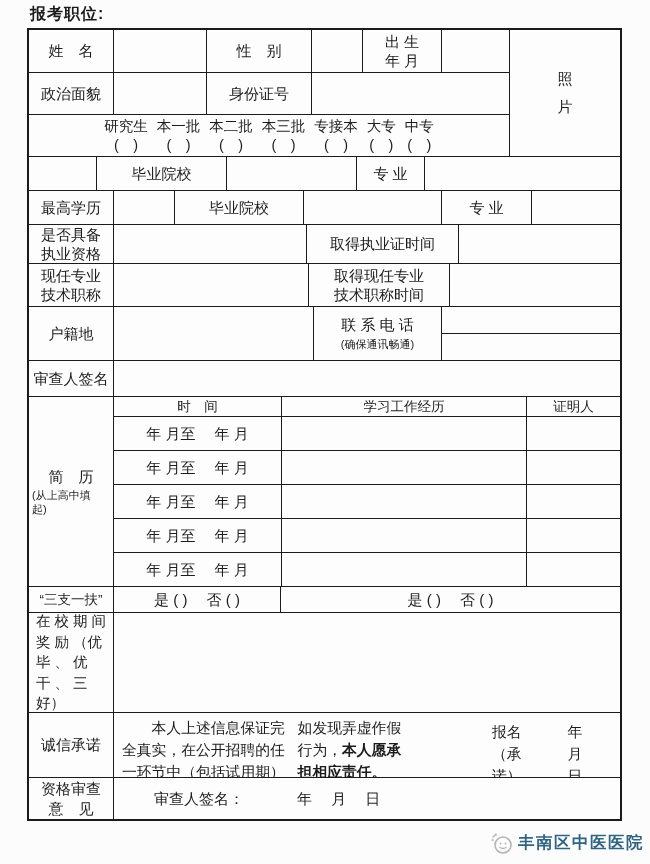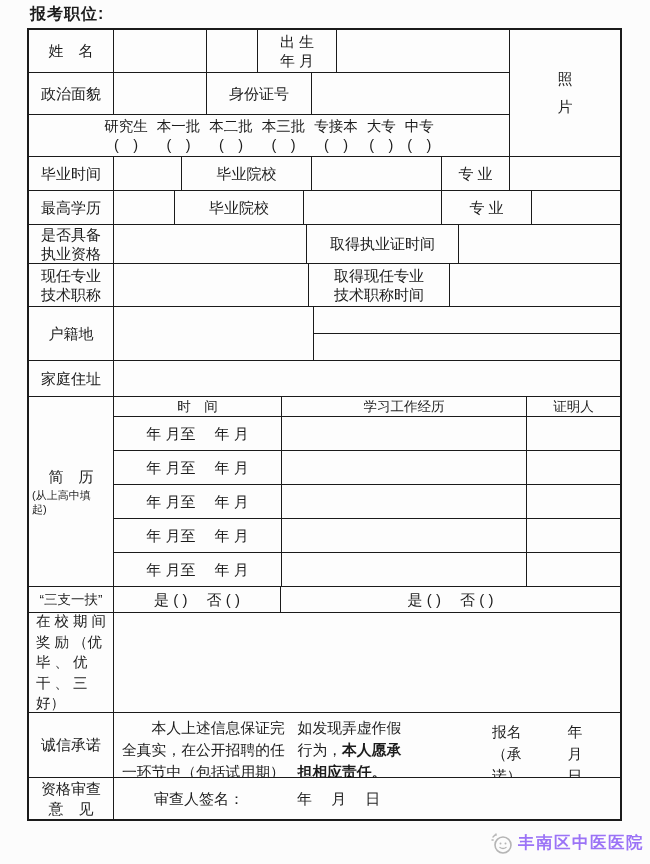--- a/index.html
+++ b/index.html
@@ -53,39 +53,40 @@
     text-align:left;padding:4px 8px;font-size:14.8px;line-height:1.5;}
   .p-line1{text-indent:2em;}
   .p-line3{display:flex;gap:46px;padding-left:88px;margin-top:4px;}
   .bold{font-weight:bold;}
   .review-cell{justify-content:flex-start;padding-left:40px;gap:53px;font-size:15px;}
   .phone-half{flex:1 1 auto;box-sizing:border-box;}
   .phone-half.top{border-bottom:1px solid #1b1b1b;}
   .watermark{
     position:absolute;right:6px;top:831px;
     display:flex;align-items:center;gap:4px;
-    color:#8b5cf6;font-size:16.5px;letter-spacing:1.5px;
+    color:#0c4a6e;font-size:16.5px;letter-spacing:1.5px;
     font-weight:bold;opacity:.85;
   }
   .wm-icon{width:24px;height:24px;flex-shrink:0;}
 </style>
 </head>
 <body>
 
 <div class="page">
 
   <div class="title">报考职位:</div>
 
   <div class="tbl">
 
     <div class="r" style="height:127px">
       <div class="vcol" style="width:481px">
         <div class="r" style="height:43px">
           <div class="c" style="width:85px">姓　名</div>
           <div class="c" style="width:93px"></div>
+          <div class="c" style="width:105px">性　别</div>
           <div class="c" style="width:51px"></div>
           <div class="c" style="width:79px">出 生
 年 月</div>
           <div class="c fill"></div>
         </div>
         <div class="r" style="height:42px">
           <div class="c" style="width:85px">政治面貌</div>
           <div class="c" style="width:93px"></div>
           <div class="c" style="width:105px">身份证号</div>
           <div class="c fill"></div>
@@ -102,21 +103,20 @@
               <div class="edu-opt"><span>中专</span><span>(　)</span></div>
             </div>
           </div>
         </div>
       </div>
       <div class="c last fill photo">照
 片</div>
     </div>
 
     <div class="r" style="height:34px">
-      <div class="c" style="width:85px">毕业时间</div>
       <div class="c" style="width:68px"></div>
       <div class="c" style="width:130px">毕业院校</div>
       <div class="c" style="width:130px"></div>
       <div class="c" style="width:68px">专 业</div>
       <div class="c last fill"></div>
     </div>
 
     <div class="r" style="height:34px">
       <div class="c" style="width:85px">最高学历</div>
       <div class="c" style="width:61px"></div>
@@ -139,28 +139,32 @@
 技术职称</div>
       <div class="c" style="width:195px"></div>
       <div class="c" style="width:141px">取得现任专业
 技术职称时间</div>
       <div class="c last fill"></div>
     </div>
 
     <div class="r" style="height:54px">
       <div class="c" style="width:85px">户籍地</div>
       <div class="c" style="width:200px"></div>
+      <div class="c vstack" style="width:128px">
+        <div>联 系 电 话</div>
+        <div class="note">(确保通讯畅通)</div>
+      </div>
       <div class="vcol fill">
         <div class="phone-half top"></div>
         <div class="phone-half"></div>
       </div>
     </div>
 
     <div class="r" style="height:36px">
-      <div class="c" style="width:85px">家庭住址</div>
+      <div class="c" style="width:85px">审查人签名</div>
       <div class="c last fill"></div>
     </div>
 
     <div class="r" style="height:190px">
       <div class="c vstack" style="width:85px">
         <div>简　历</div>
         <div class="note resume-note">(从上高中填
 起)</div>
       </div>
       <div class="vcol fill">

